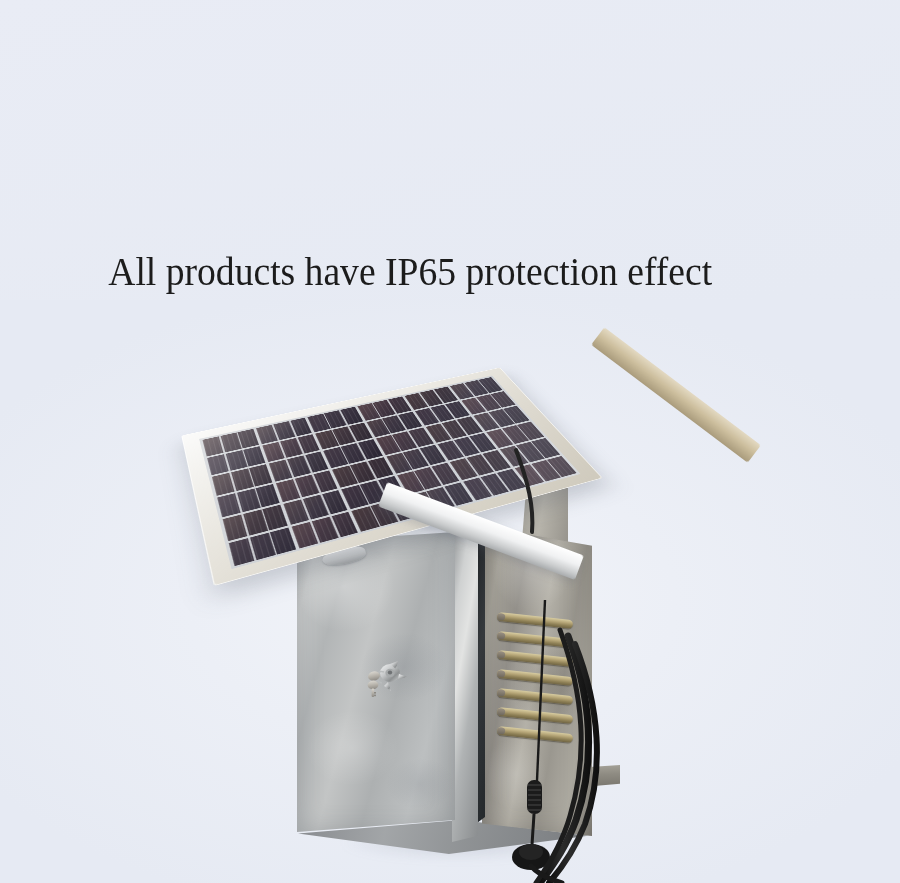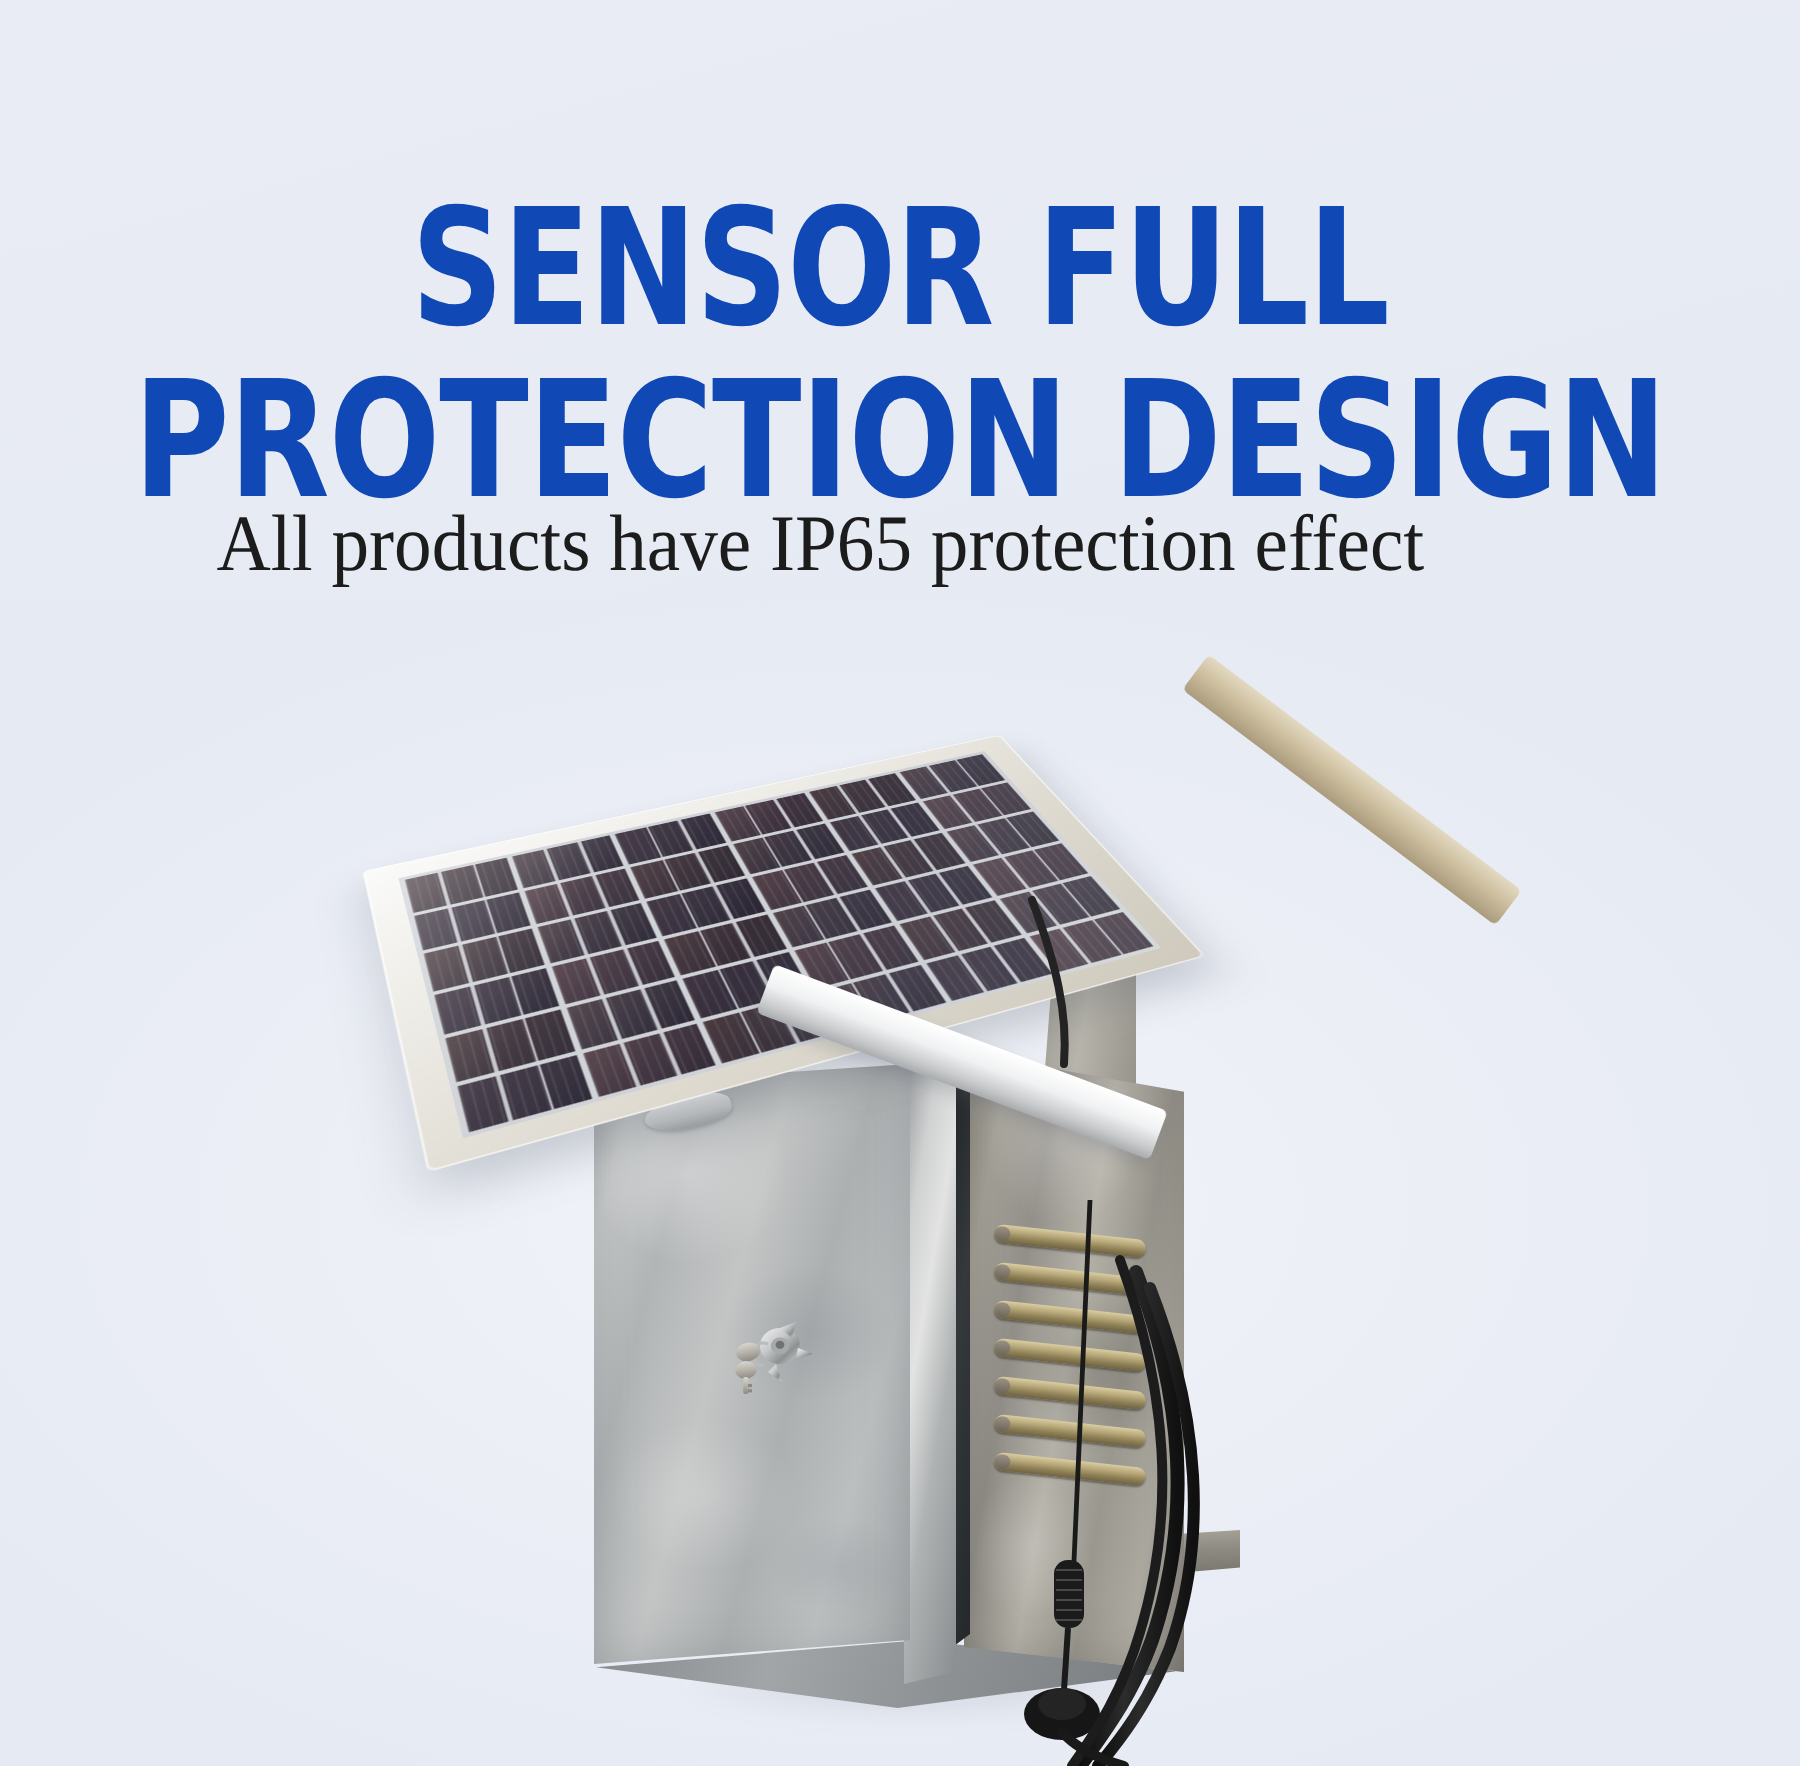--- a/index.html
+++ b/index.html
@@ -387,24 +387,20 @@
     top: 358px;
     width: 46px;
     height: 40px;
   }
 </style>
 </head>
 <body>
 
 <div class="banner">
 
-  <h1 class="headline">
-    <span class="headline-line l1">SENSOR FULL</span>
-    <span class="headline-line l2">PROTECTION DESIGN</span>
-  </h1>
 
   <div class="subtitle">
     <span>All products have IP65 protection effect</span>
   </div>
 
   <div class="photo">
     <div class="photo-bg"></div>
     <div class="ground-shadow"></div>
 
     <div class="cabinet">

